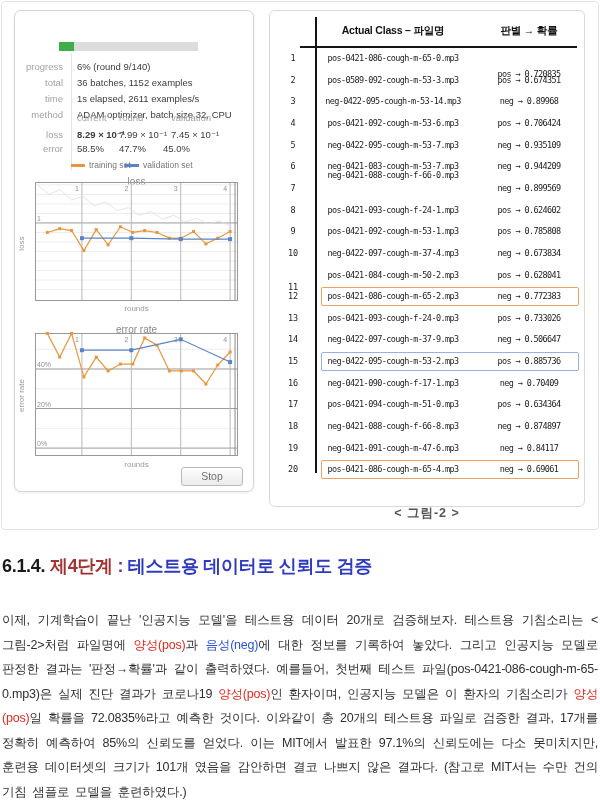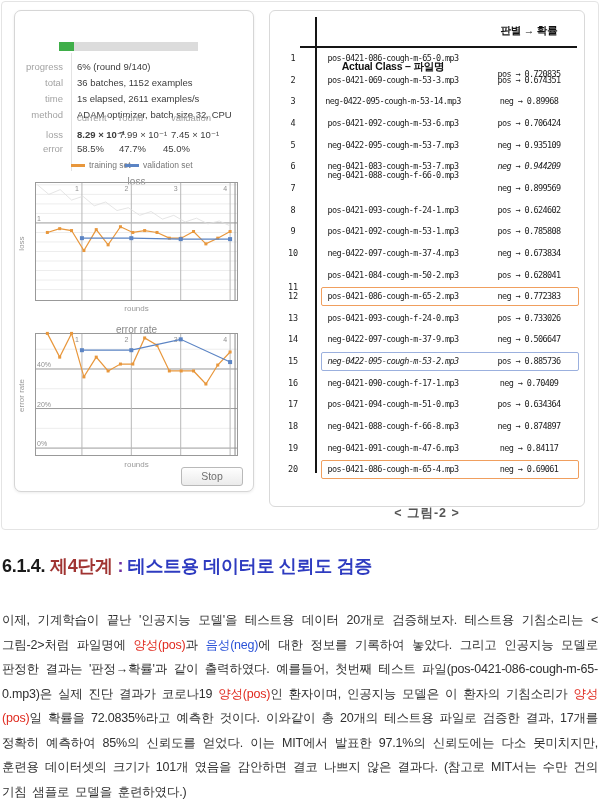--- a/index.html
+++ b/index.html
@@ -191,43 +191,43 @@
         <rect x="94.31386861313868" y="15.204180064308687" width="4" height="4" fill="#5b84c4"></rect>
         <rect x="143.70559610705595" y="4.327974276527336" width="4" height="4" fill="#5b84c4"></rect>
         <rect x="193.09732360097323" y="27.06913183279743" width="4" height="4" fill="#5b84c4"></rect>
       </svg>
     <div class="abs chart-xlabel" style="top:449px;">rounds</div>
 
     <div class="abs" id="stop-button">Stop</div>
   </div>
 
   <div class="abs" id="panel2">
-    <div class="th" style="left:53px;width:140px;margin-top:36px;">Actual Class – 파일명</div>
+    <div class="th" style="left:53px;width:140px;">Actual Class – 파일명</div>
     <div class="th" style="left:199px;width:120px;">판별 → 확률</div>
     <div class="abs" id="tbl-underline"></div>
     <div class="abs" id="tbl-divider"></div>
     <div id="table-rows">
         <div class="trow-num" style="top: 42px;">1</div>
         <div class="trow-file" style="top: 42px;">pos-0421-086-cough-m-65-0.mp3</div>
         <div class="trow-res" style="top: 58px; text-align: center;">pos → 0.720835</div>
         <div class="trow-num" style="top: 63.65px;">2</div>
-        <div class="trow-file" style="top: 63.65px;">pos-0421-069-cough-m-53-3.mp3</div>
+        <div class="trow-file" style="top: 63.65px;">pos-0589-092-cough-m-53-3.mp3</div>
         <div class="trow-res" style="top: 63.65px;">pos → 0.674351</div>
         <div class="trow-num" style="top: 85.3px;">3</div>
         <div class="trow-file" style="top: 85.3px;">neg-0422-095-cough-m-53-14.mp3</div>
         <div class="trow-res" style="top: 85.3px;">neg → 0.89968</div>
         <div class="trow-num" style="top: 106.95px;">4</div>
         <div class="trow-file" style="top: 106.95px;">pos-0421-092-cough-m-53-6.mp3</div>
         <div class="trow-res" style="top: 106.95px;">pos → 0.706424</div>
         <div class="trow-num" style="top: 128.6px;">5</div>
         <div class="trow-file" style="top: 128.6px;">neg-0422-095-cough-m-53-7.mp3</div>
         <div class="trow-res" style="top: 128.6px;">neg → 0.935109</div>
         <div class="trow-num" style="top: 150.25px;">6</div>
         <div class="trow-file" style="top: 150.25px;">neg-0421-083-cough-m-53-7.mp3</div>
-        <div class="trow-res" style="top: 150.25px; font-style: italic;">neg → 0.944209</div>
+        <div class="trow-res" style="top: 150.25px;">neg → 0.944209</div>
         <div class="trow-num" style="top: 171.9px;">7</div>
         <div class="trow-file" style="top: 159px;">neg-0421-088-cough-f-66-0.mp3</div>
         <div class="trow-res" style="top: 171.9px;">neg → 0.899569</div>
         <div class="trow-num" style="top: 193.55px;">8</div>
         <div class="trow-file" style="top: 193.55px;">pos-0421-093-cough-f-24-1.mp3</div>
         <div class="trow-res" style="top: 193.55px;">pos → 0.624602</div>
         <div class="trow-num" style="top: 215.2px;">9</div>
         <div class="trow-file" style="top: 215.2px;">pos-0421-092-cough-m-53-1.mp3</div>
         <div class="trow-res" style="top: 215.2px;">pos → 0.785808</div>
         <div class="trow-num" style="top: 236.85px;">10</div>
@@ -241,21 +241,21 @@
         <div class="trow-file" style="top: 280.15px;">pos-0421-086-cough-m-65-2.mp3</div>
         <div class="trow-res" style="top: 280.15px;">neg → 0.772383</div>
         <div class="trow-num" style="top: 301.8px;">13</div>
         <div class="trow-file" style="top: 301.8px;">pos-0421-093-cough-f-24-0.mp3</div>
         <div class="trow-res" style="top: 301.8px;">pos → 0.733026</div>
         <div class="trow-num" style="top: 323.45px;">14</div>
         <div class="trow-file" style="top: 323.45px;">neg-0422-097-cough-m-37-9.mp3</div>
         <div class="trow-res" style="top: 323.45px;">neg → 0.506647</div>
         <div class="hl-box" style="top: 340.6px; border: 1.5px solid rgb(155, 176, 222);"></div>
         <div class="trow-num" style="top: 345.1px;">15</div>
-        <div class="trow-file" style="top: 345.1px; font-style: italic;">neg-0422-095-cough-m-53-2.mp3</div>
+        <div class="trow-file" style="top: 345.1px;">neg-0422-095-cough-m-53-2.mp3</div>
         <div class="trow-res" style="top: 345.1px;">pos → 0.885736</div>
         <div class="trow-num" style="top: 366.75px;">16</div>
         <div class="trow-file" style="top: 366.75px;">neg-0421-090-cough-f-17-1.mp3</div>
         <div class="trow-res" style="top: 366.75px;">neg → 0.70409</div>
         <div class="trow-num" style="top: 388.4px;">17</div>
         <div class="trow-file" style="top: 388.4px;">pos-0421-094-cough-m-51-0.mp3</div>
         <div class="trow-res" style="top: 388.4px;">pos → 0.634364</div>
         <div class="trow-num" style="top: 410.05px;">18</div>
         <div class="trow-file" style="top: 410.05px;">neg-0421-088-cough-f-66-8.mp3</div>
         <div class="trow-res" style="top: 410.05px;">neg → 0.874897</div>

